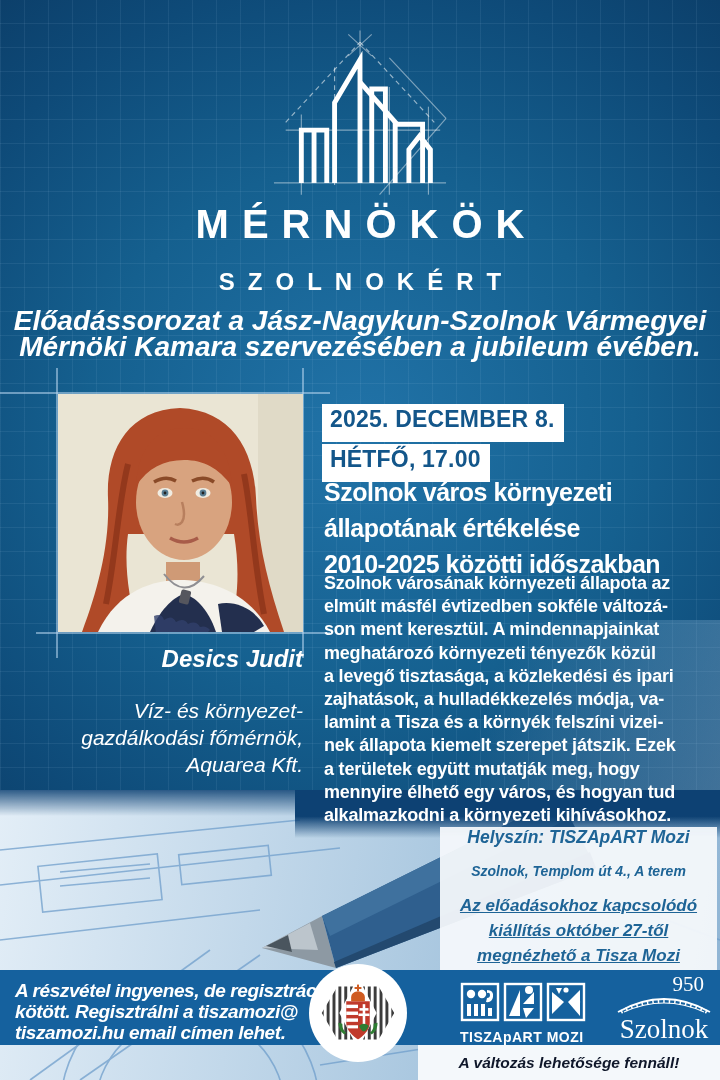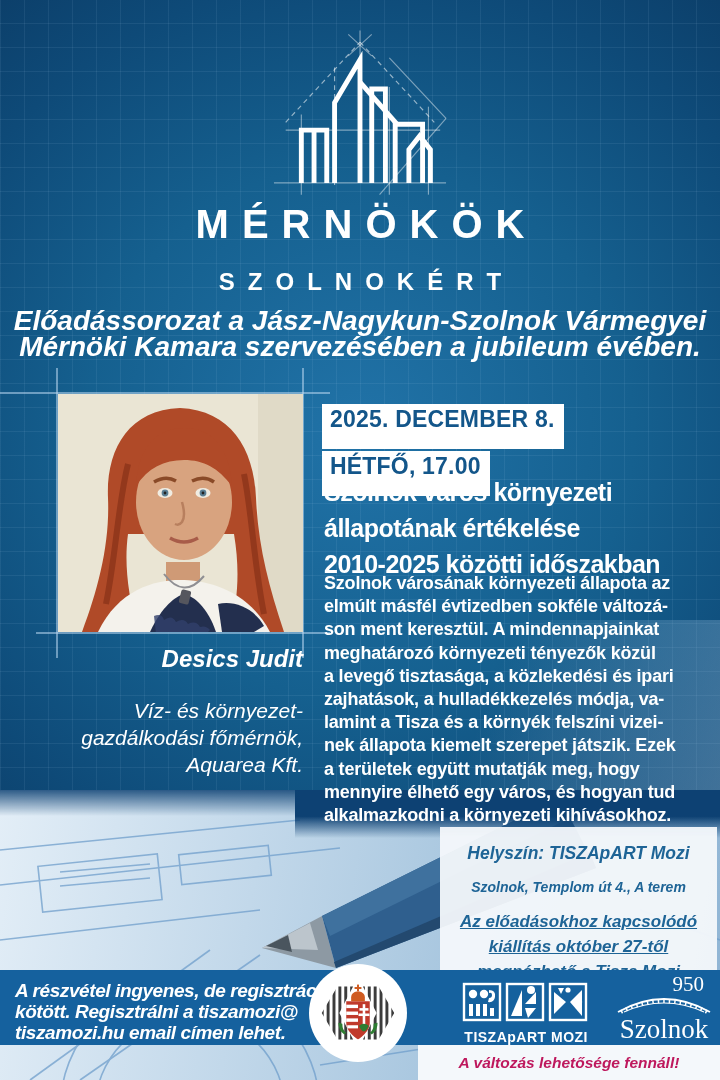--- a/index.html
+++ b/index.html
@@ -54,56 +54,56 @@
   .fl-left{left:56px;top:368px;width:2px;height:290px;}
   .fl-right{left:302px;top:368px;width:2px;height:290px;}
   
   .speaker{position:absolute;left:20px;top:645px;width:283px;text-align:right;color:#fff;}
   .speaker-name{font-size:24px;font-weight:700;font-style:italic;margin-bottom:24px;}
   .speaker-role{font-size:21px;font-weight:500;font-style:italic;line-height:27px;}
   
   .date-badges{position:absolute;left:322px;top:404px;width:390px;}
   .badge{
     display:inline-block;background:#fff;color:#13568a;
-    font-size:23px;font-weight:800;padding:2px 9px 16px 8px;margin-bottom:2px;letter-spacing:0.2px;
+    font-size:23px;font-weight:800;padding:2px 9px 9px 8px;margin-bottom:2px;letter-spacing:0.2px;
   }
   .talk-title{
     position:absolute;left:324px;top:474px;width:396px;
     color:#fff;font-size:25px;font-weight:800;line-height:36px;letter-spacing:-0.5px;
   }
   .talk-body{
     position:absolute;left:324px;top:572px;width:396px;
     color:#fff;font-size:18px;font-weight:600;line-height:23.2px;letter-spacing:-0.2px;
   }
   
   .venue-box{
     position:absolute;left:440px;top:827px;width:277px;height:147px;
     background:rgba(244,248,251,0.95);color:#1e6496;text-align:center;font-style:italic;
-    box-sizing:border-box;padding-top:16px;
+    box-sizing:border-box;
   }
   .venue-title{font-size:17.5px;font-weight:700;}
   .venue-address{font-size:14px;font-weight:600;margin-top:15px;}
   .venue-exhibition{font-size:17px;font-weight:700;line-height:25px;margin-top:14px;text-decoration:underline;}
   
   .footer-band{position:absolute;left:0;top:970px;width:720px;height:75px;background:#15619e;}
   .registration{
     position:absolute;left:15px;top:980px;width:300px;color:#fff;
     font-size:19px;font-weight:600;font-style:italic;line-height:21px;letter-spacing:-0.4px;
   }
   .emblem-circle{position:absolute;left:309px;top:964px;width:98px;height:98px;}
-  .tiszapart-logo{position:absolute;left:460px;top:982px;width:128px;text-align:right;}
+  .tiszapart-logo{position:absolute;left:460px;top:982px;width:128px;text-align:left;}
   .tiszapart-label{color:#fff;font-size:14px;font-weight:800;letter-spacing:0.5px;margin-top:3px;}
   .szolnok-logo{position:absolute;left:612px;top:976px;width:104px;text-align:center;color:#fff;}
   .szolnok-950{font-family:"Liberation Serif",serif;font-size:21px;text-align:right;padding-right:12px;line-height:16px;}
   .szolnok-name{font-family:"Liberation Serif",serif;font-size:27px;line-height:26px;margin-top:-2px;}
   .motto-strip{
     position:absolute;left:418px;top:1045px;width:302px;height:35px;background:#f4f8fb;
     display:flex;align-items:center;justify-content:center;
   }
-  .motto-text{color:#be185d;font-size:15.5px;font-weight:700;font-style:italic;}
+  .motto-text{color:#0f172a;font-size:15.5px;font-weight:700;font-style:italic;}
 </style>
 </head>
 <body>
 
 <div class="poster">
 
   <div class="grid-overlay"></div>
   <div class="light-wedge"></div>
 
   <div class="blueprint-strip">

